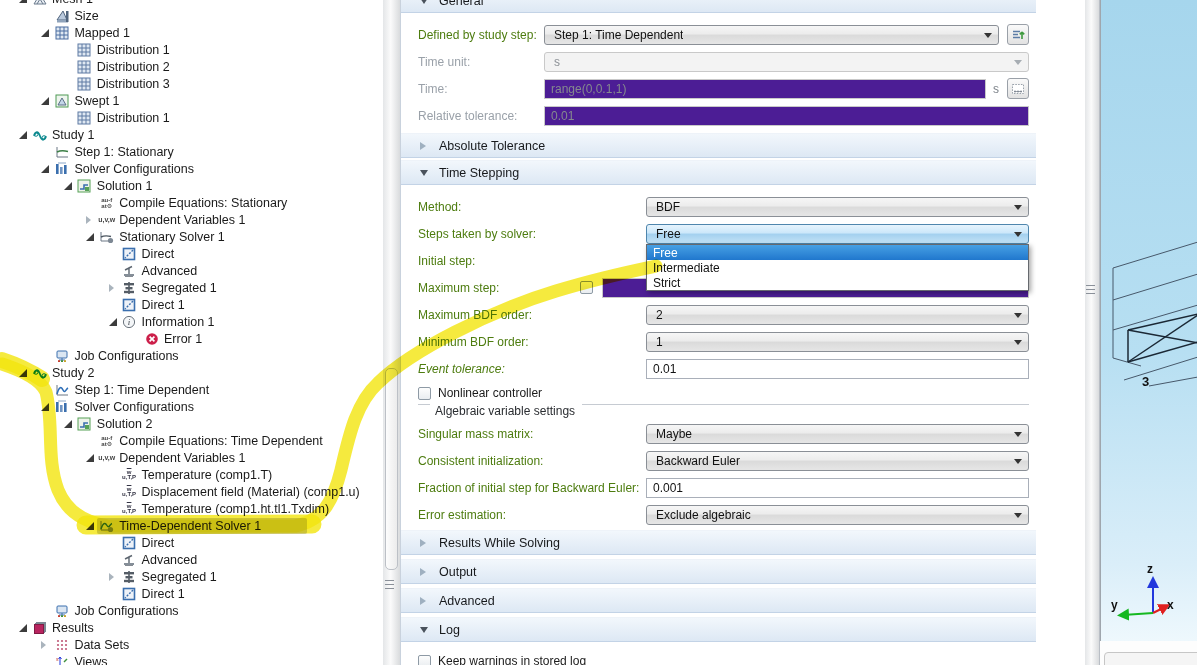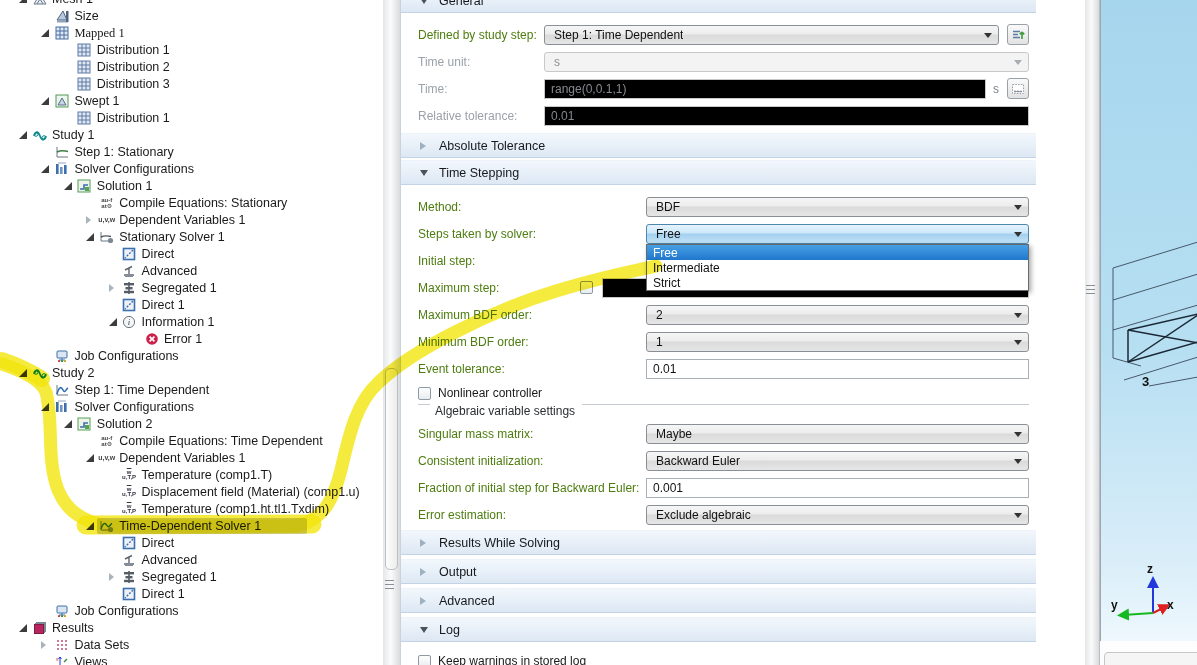--- a/index.html
+++ b/index.html
@@ -46,21 +46,21 @@
          background:linear-gradient(180deg,#f6f6f6,#ececec 45%,#dadada 50%,#e6e6e6);
          font-size:12px;color:#111;display:flex;align-items:center;padding:0 20px 0 9px;cursor:pointer;}
   .combo .cval{white-space:nowrap;overflow:hidden;}
   .combo .carr{position:absolute;right:6px;top:7px;width:0;height:0;
                border-left:4px solid transparent;border-right:4px solid transparent;border-top:5px solid #333;}
   .combo.focusblue{background:linear-gradient(180deg,#e7f4fd,#cbe7fa 45%,#a3d0ef 50%,#c2e2f6);border-color:#4f86ad;}
   .combo.dis{background:#f3f3f3;border-color:#c9c9c9;color:#8b9096;}
   .combo.dis .carr{border-top-color:#a7adb3;}
   .tinput{height:20px;border:1px solid #a9afb9;box-sizing:border-box;background:#fff;
           font-size:12px;color:#111;display:flex;align-items:center;padding:0 6px;}
-  .tinput.dis{background:#000000;border-color:#c9c9c9;color:#85898e;}
+  .tinput.dis{background:#4c1d95;border-color:#c9c9c9;color:#85898e;}
   .cbox{width:13px;height:13px;border:1px solid #8e9aa5;border-radius:2px;box-sizing:border-box;
         background:linear-gradient(180deg,#fdfdfd,#e9edf0);flex:0 0 auto;cursor:pointer;}
   .cblabel{font-size:12px;color:#1a1a1a;margin-left:7px;white-space:nowrap;}
   .groupdiv{display:flex;height:16px;}
   .groupdiv .gl{width:12px;height:1px;background:#c6cbd2;}
   .groupdiv .gt{font-size:12px;color:#2a2d31;margin:0 7px 0 5px;white-space:nowrap;}
   .groupdiv .gr{flex:1;height:1px;background:#c6cbd2;}
   .sqbtn{width:22px;height:21px;border:1px solid #9aa0a8;border-radius:3px;box-sizing:border-box;
          background:linear-gradient(180deg,#fafafa,#e2e2e2);margin-left:8px;flex:0 0 auto;
          display:flex;align-items:center;justify-content:center;cursor:pointer;}
@@ -113,21 +113,21 @@
       <div class="trow">
         <div class="tarrow" style="left: 41.4px;">
           <div class="arr-exp"></div>
         </div>
         <div class="ticon" style="left: 54.4px;">
           <svg width="14" height="14" viewBox="0 0 14 14">
             <rect x="1" y="1" width="12" height="12" fill="#dfe8f2" stroke="#4a6da0"></rect>
             <path d="M1 5h12M1 9h12M5 1v12M9 1v12" stroke="#4a6da0" stroke-width="1" fill="none"></path>
           </svg>
         </div>
-        <div class="tlabel" style="left: 74.4px; font-family: Liberation Serif, serif;">Mapped 1</div>
+        <div class="tlabel" style="left: 74.4px;">Mapped 1</div>
       </div>
       <div class="trow">
         <div class="ticon" style="left: 76.8px;">
           <svg width="14" height="14" viewBox="0 0 14 14">
             <rect x="1" y="1" width="12" height="12" fill="#dfe8f2" stroke="#5f7ba3"></rect>
             <path d="M1 5h12M1 9h12M5 1v12M9 1v12" stroke="#5f7ba3" stroke-width="1" fill="none"></path>
           </svg>
         </div>
         <div class="tlabel" style="left: 96.8px;">Distribution 1</div>
       </div>
@@ -626,21 +626,21 @@
           </div>
         </div>
         <div class="frow" style="position: relative;">
           <div class="flabel" style="width: 228px;">Minimum BDF order:</div>
           <div class="combo" style="flex: 1 1 0%;">
             <div class="cval">1</div>
             <div class="carr"></div>
           </div>
         </div>
         <div class="frow" style="position: relative;">
-          <div class="flabel" style="width: 228px;">Event tolerance:</div>
+          <div class="flabel" style="width: 228px; font-style: italic;">Event tolerance:</div>
           <div class="tinput" style="flex: 1 1 0%;">0.01</div>
         </div>
         <div class="frow" style="height: 22px;">
           <div class="cbox"></div>
           <div class="cblabel">Nonlinear controller</div>
         </div>
         <div class="groupdiv">
           <div class="gl"></div>
           <div class="gt">Algebraic variable settings</div>
           <div class="gr"></div>

